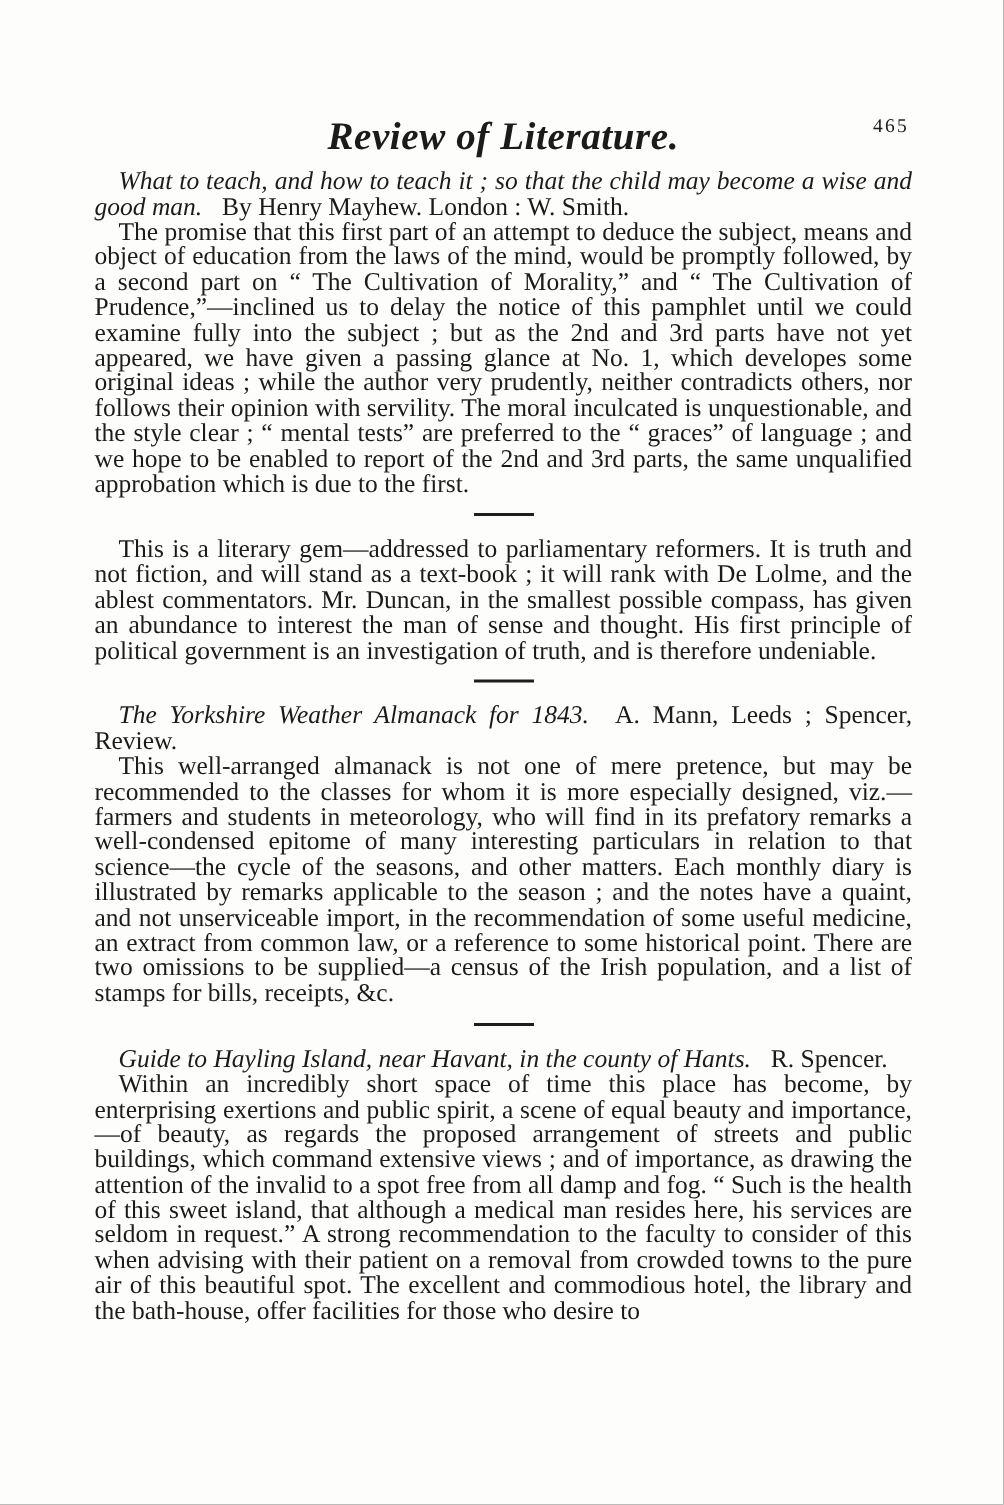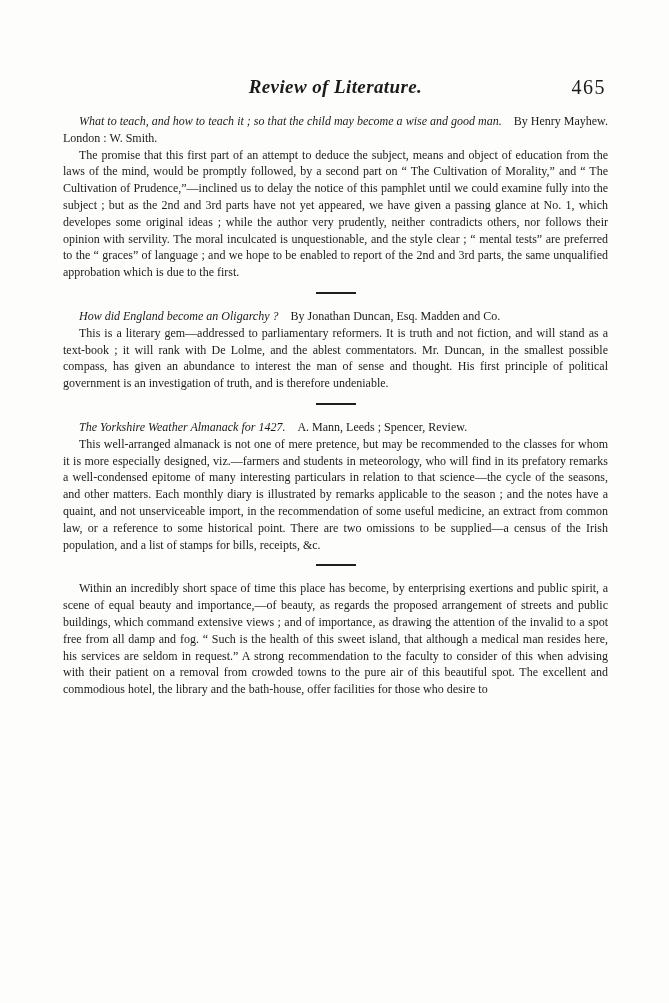--- a/index.html
+++ b/index.html
@@ -19,35 +19,35 @@
   .running-head {
     position:relative;
     height:25px;
     margin-bottom:12px;
   }
   .head-title {
     display:block;
     text-align:center;
     font-style:italic;
     font-weight:bold;
-    font-size:19px;
+    font-size:26px;
     letter-spacing:0.4px;
   }
   .page-num {
     position:absolute;
     right:2px; top:0;
-    font-size:20px;
+    font-size:13px;
     letter-spacing:1.5px;
     font-style:normal;
     font-weight:normal;
     text-align:right;
   }
   p {
     margin:0;
-    font-size:12px;
+    font-size:17px;
     line-height:16.8px;
     text-align:justify;
     text-indent:16px;
   }
   .title-italic { font-style:italic; }
   .imprint { margin-left:9px; }
   .inline-italic { }
   .rule {
     width:40px; height:0;
     border-top:2px solid #1e1e1e;
@@ -69,37 +69,37 @@
       <p class="review-heading">
         <span class="title-italic">What to teach, and how to teach it ; so that the child may become a wise and good man.</span>
         <span class="imprint">By Henry Mayhew.  London : W. Smith.</span>
       </p>
       <p class="review-body">The promise that this first part of an attempt to deduce the subject, means and object of education from the laws of the mind, would be promptly followed, by a second part on “ The Cultivation of Morality,” and “ The Cultivation of Prudence,”—inclined us to delay the notice of this pamphlet until we could examine fully into the subject ; but as the 2nd and 3rd parts have not yet appeared, we have given a passing glance at No. 1, which developes some original ideas ; while the author very prudently, neither contradicts others, nor follows their opinion with servility.  The moral inculcated is unquestionable, and the style clear ; “ mental tests” are preferred to the “ graces” of language ; and we hope to be enabled to report of the 2nd and 3rd parts, the same unqualified approbation which is due to the first.</p>
     </section>
 
     <div class="rule"></div>
 
     <section class="review">
-      <p class="review-heading">
-        <span class="title-italic">How did England become an Oligarchy ?</span>
-        <span class="imprint">By Jonathan Duncan, Esq.  Madden and Co.</span>
-      </p>
       <p class="review-body">This is a literary gem—addressed to parliamentary reformers.  It is truth and not fiction, and will stand as a text-book ; it will rank with De Lolme, and the ablest commentators.  Mr. Duncan, in the smallest possible compass, has given an abundance to interest the man of sense and thought.  His first principle of political government is an investigation of truth, and is therefore undeniable.</p>
     </section>
 
     <div class="rule"></div>
 
     <section class="review">
       <p class="review-heading">
-        <span class="title-italic">The Yorkshire Weather Almanack for 1427.</span>
+        <span class="title-italic">The Yorkshire Weather Almanack for 1843.</span>
         <span class="imprint">A. Mann, Leeds ; Spencer, Review.</span>
       </p>
       <p class="review-body">This well-arranged almanack is not one of mere pretence, but may be recommended to the classes for whom it is more especially designed, viz.—farmers and students in meteorology, who will find in its prefatory remarks a well-condensed epitome of many interesting particulars in relation to that science—the cycle of the seasons, and other matters. Each monthly diary is illustrated by remarks applicable to the season ; and the notes have a quaint, and not unserviceable import, in the recommendation of some useful medicine, an extract from common law, or a reference to some historical point.  There are two omissions to be supplied—a census of the Irish population, and a list of stamps for bills, receipts, &amp;c.</p>
     </section>
 
     <div class="rule"></div>
 
     <section class="review">
+      <p class="review-heading">
+        <span class="title-italic">Guide to Hayling Island, near Havant, in the county of Hants.</span>
+        <span class="imprint">R. Spencer.</span>
+      </p>
       <p class="review-body"><span>Within an incredibly short space of time this place has become, by enterprising exertions and public spirit, a scene of equal beauty and importance,—of beauty, as regards the proposed arrangement of streets and public buildings, which command extensive views ; and of importance, as drawing the attention of the invalid to a spot free from </span><span class="inline-italic">all damp and fog.</span><span> “ Such is the health of this sweet island, that although a medical man resides here, his services are seldom in request.” A strong recommendation to the faculty to consider of this when advising with their patient on a removal from crowded towns to the pure air of this beautiful spot.  The excellent and commodious hotel, the library and the bath-house, offer facilities for those who desire to</span></p>
     </section>
 
   </div>
 </div>
 
 </body></html>

